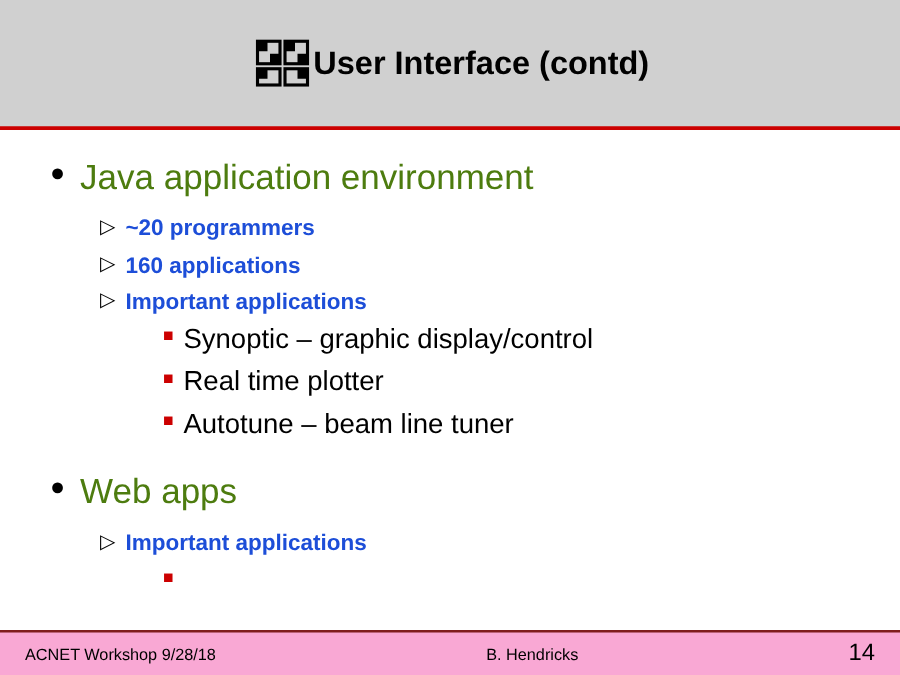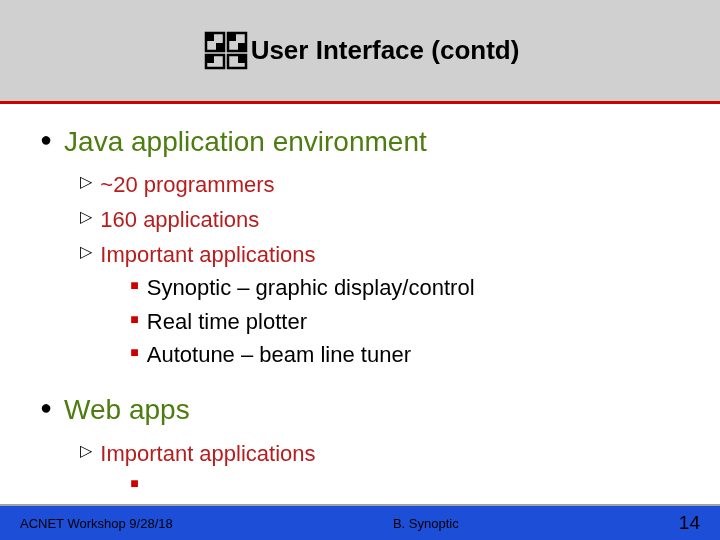--- a/index.html
+++ b/index.html
@@ -80,23 +80,24 @@
 
     .arrow-icon {
       color: #000;
       font-size: 16px;
       margin-right: 8px;
       margin-top: 1px;
       line-height: 1.4;
     }
 
     .sub-text {
-      font-size: 22px;
-      color: #b91c1c;
-      line-height: 1.4;
+      font-size: 18px;
+      color: #1d4ed8;
+      line-height: 1.4;
+      font-weight: bold;
     }
 
     
     .sub-sub-list {
       margin-left: 30px;
       margin-top: 2px;
     }
 
     .sub-sub-item {
       display: flex;
@@ -117,26 +118,26 @@
       color: #000000;
       line-height: 1.4;
     }
 
     
     .footer {
       position: absolute;
       bottom: 0;
       left: 0;
       right: 0;
-      border-top: 2px solid #a3a3a3;
+      border-top: 2px solid #7f1d1d;
       display: flex;
       justify-content: space-between;
       align-items: center;
       padding: 6px 20px;
-      background: #1d4ed8;
+      background: #f9a8d4;
       gap: 12px;
     }
 
     .footer-left {
       font-size: 13px;
       color: #000;
     }
 
     .footer-center {
       font-size: 13px;
@@ -235,15 +236,15 @@
           </div>
         </div>
       </div>
     </div>
   </div>
 
 </div>
 
 <div class="footer">
   <span class="footer-left">ACNET Workshop 9/28/18</span>
-  <span class="footer-center">B. Synoptic</span>
+  <span class="footer-center">B. Hendricks</span>
   <span class="footer-right">14</span>
 </div>
 
 </body></html>

